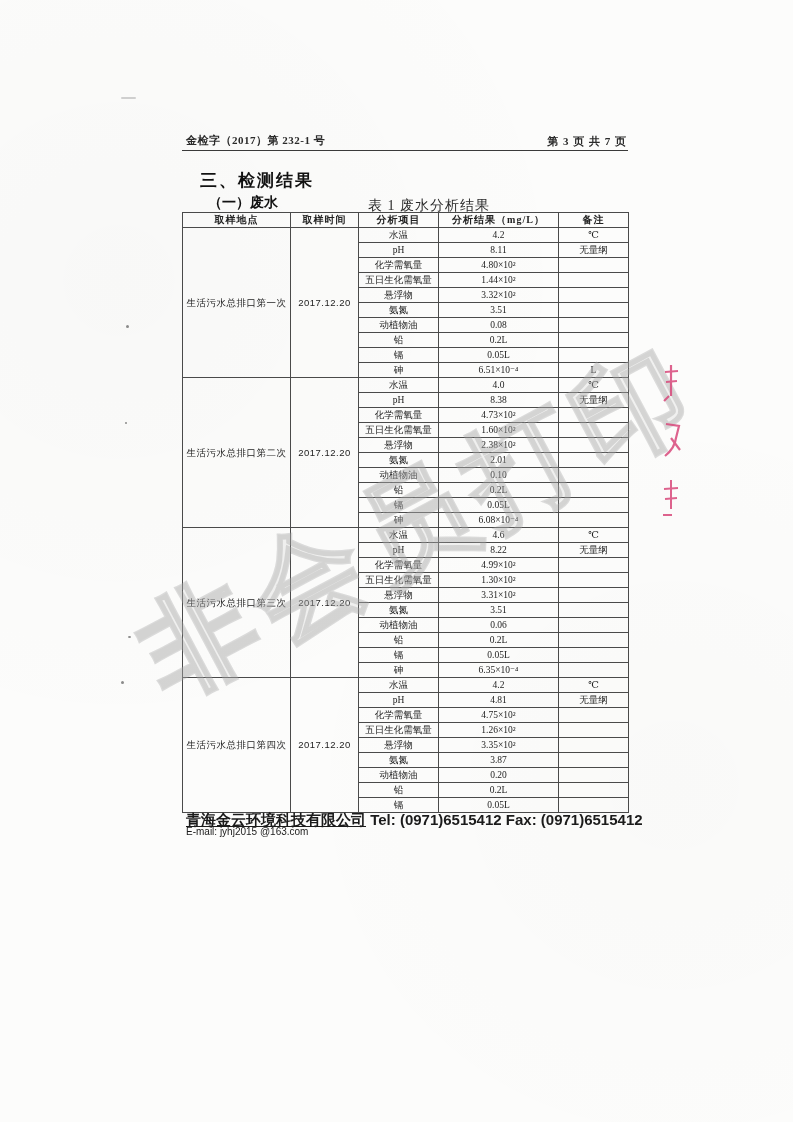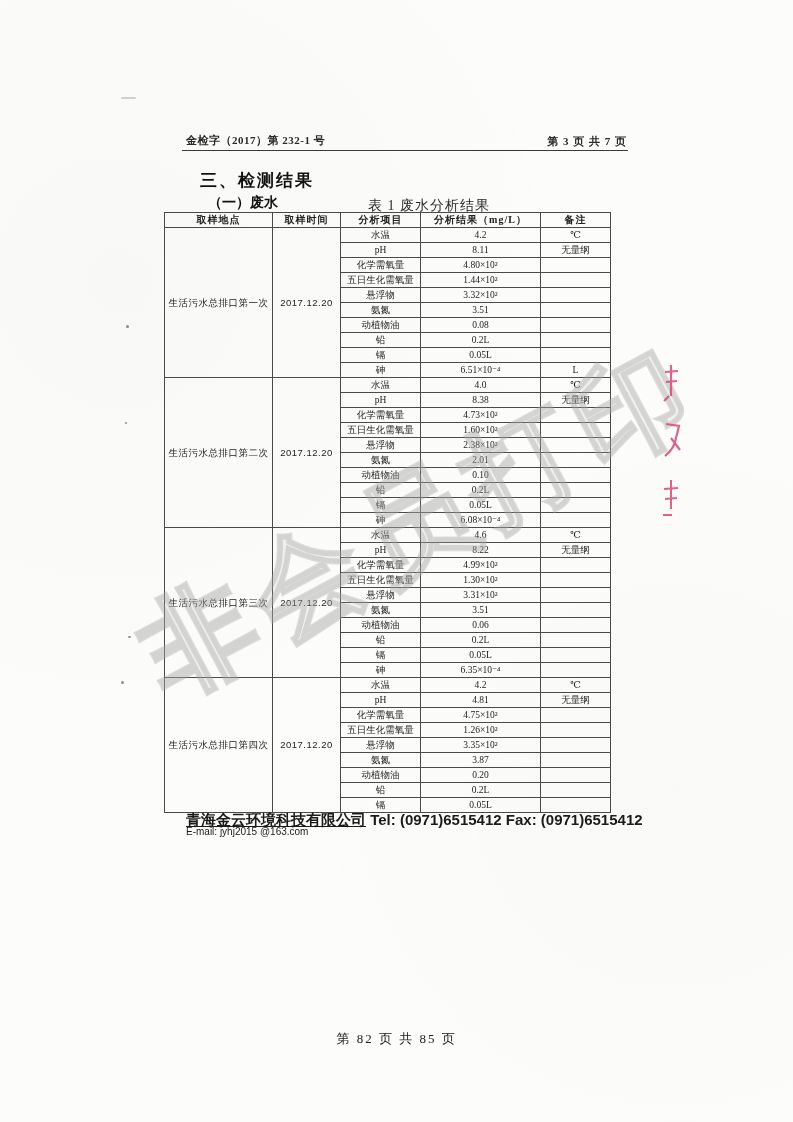--- a/index.html
+++ b/index.html
@@ -36,21 +36,21 @@
   .subsection-title{
     position:absolute;left:208px;top:194px;
     font-size:14px;font-weight:bold;color:#111;
   }
   .table-title{
     position:absolute;left:368px;top:197px;
     font-size:14px;color:#2a2a2a;letter-spacing:1px;
   }
   
   .result-table{
-    position:absolute;left:164px;top:212px;width:446px;
+    position:absolute;left:182px;top:212px;width:446px;
     border-collapse:collapse;table-layout:fixed;
     font-size:9.5px;color:#222;padding-left:48px;
   }
   .result-table th,.result-table td{
     border:1px solid #4a4a4a;
     text-align:center;vertical-align:middle;
     padding:0;overflow:hidden;white-space:nowrap;
   }
   .result-table th{height:13px;font-size:10px;font-weight:bold;letter-spacing:1px;}
   .result-table td{height:14px;line-height:14px;}
@@ -324,21 +324,20 @@
         </tr>
       </tbody>
   </table>
 
   <div class="company-line">
     <span class="company-name">青海金云环境科技有限公司</span>
     <span class="company-contacts">Tel:   (0971)6515412    Fax:   (0971)6515412</span>
   </div>
   <div class="email-line">E-mail:  jyhj2015 @163.com</div>
 
-  <div class="page-footer">第 82 页 共 85 页</div>
 
   <div class="watermark">非会员打印</div>
 
   <svg class="stamp-frag" style="left:661px;top:362px" width="24" height="42" viewBox="0 0 24 42">
     <g stroke="#d8497b" stroke-width="2.2" fill="none" opacity="0.85">
       <path d="M10 3 L10 34"></path>
         <path d="M4 10 L17 9"></path>
         <path d="M5 20 L16 19"></path>
         <path d="M8 34 L3 39"></path>
     </g>

